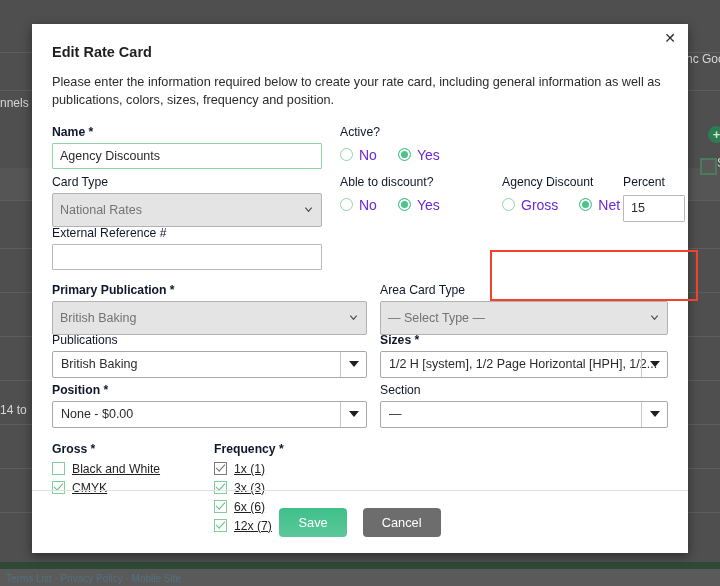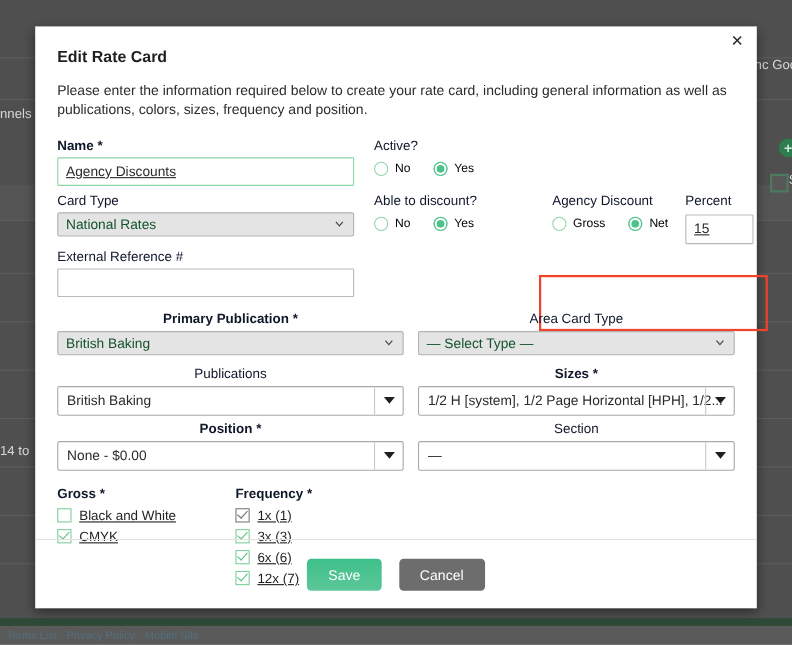--- a/index.html
+++ b/index.html
@@ -130,33 +130,32 @@
     box-sizing: border-box;
     height: 26px;
     border: 1px solid #b9b9b9;
     background: #fff;
     font-size: 12.5px;
     color: #2b2b2b;
     padding: 0 7px;
     font-family: "Liberation Sans", sans-serif;
     border-radius: 1px;
     outline: none;
-    text-decoration: underline;
   }
   .txtinput.valid { border: 1px solid #8fd5a8; }
 
   
   .sel-grey {
     box-sizing: border-box;
-    height: 22px;
+    height: 34px;
     background: #e4e4e4;
     border: 1px solid #b2b2b2;
     border-radius: 2px;
     font-size: 12.5px;
-    color: #14532d;
+    color: #737373;
     display: flex;
     align-items: center;
     padding: 0 7px;
     position: relative;
     cursor: pointer;
     overflow: hidden;
     white-space: nowrap;
   }
   .sel-grey .chev {
     position: absolute;
@@ -199,22 +198,22 @@
     border-left: 5px solid transparent;
     border-right: 5px solid transparent;
     border-top: 6px solid #1f1f1f;
   }
 
   
   .radio-row {
     display: flex;
     align-items: center;
     gap: 6px;
-    font-size: 11px;
-    color: #000000;
+    font-size: 14px;
+    color: #6d28d9;
     text-align: right;
   }
   .radio {
     width: 13px; height: 13px;
     border-radius: 50%;
     border: 1.5px solid #8fd5a8;
     background: #fff;
     box-sizing: border-box;
     display: inline-block;
     cursor: pointer;
@@ -395,21 +394,21 @@
       </div>
 
       <div class="highlight-box"></div>
 
       <div class="abs" style="left:0px; top:101px; width:270px;">
         <span class="lbl">External Reference #</span>
         <input class="txtinput" style="width: 270px;" type="text" value="">
       </div>
     </div>
 
-    <div style="position:relative; height:155px; margin-top:18px;text-align:center;">
+    <div style="position:relative; height:155px; margin-top:18px;">
 
       <div class="abs" style="left:0px; top:0px; width:315px;">
         <span class="lbl bold">Primary Publication *</span>
         <div class="sel-grey" style="width:315px;">
           <span>British Baking</span>
           <svg class="chev" viewBox="0 0 10 10">
             <path d="M1.5 3 L5 7 L8.5 3" stroke="#4a4a4a" stroke-width="1.3" fill="none"></path>
           </svg>
         </div>
       </div>

